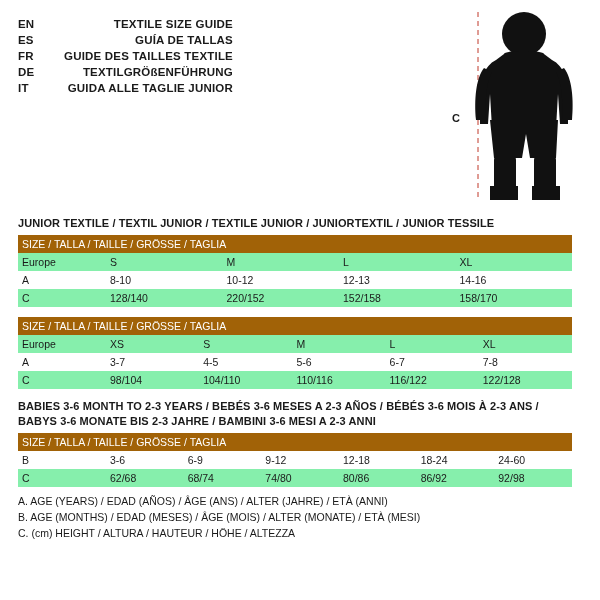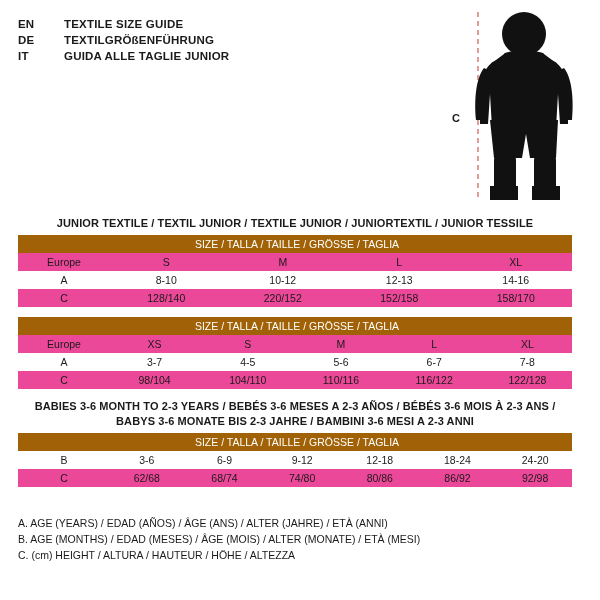--- a/index.html
+++ b/index.html
@@ -39,20 +39,21 @@
     padding: 2px 0 2px 0;
     vertical-align: top;
     white-space: nowrap;
   }
   .lang-code {
     width: 46px;
     font-weight: bold;
   }
   .lang-title {
     font-weight: bold;
+    text-align: right;
   }
 
   
   .figure-area {
     position: absolute;
     left: 450px;
     top: 8px;
     width: 140px;
     height: 196px;
   }
@@ -66,21 +67,20 @@
     left: 2px;
     top: 104px;
     font-size: 11px;
     font-weight: bold;
     color: #1a1a1a;
   }
 
   
   .section {
     margin-top: 10px;
-    text-align: center;
   }
   .section-title {
     font-size: 11px;
     font-weight: bold;
     letter-spacing: 0.1px;
     margin-bottom: 4px;
     line-height: 1.35;
   }
   table.size-table {
     border-collapse: collapse;
@@ -93,50 +93,58 @@
     vertical-align: middle;
     white-space: nowrap;
   }
   tr.head-row td {
     background: #a16207;
     color: #ffffff;
     font-weight: normal;
     font-size: 10.5px;
   }
   tr.shade td {
-    background: #ec4899;
+    background: #86efac;
   }
   tr.plain td {
     background: #ffffff;
   }
   td.rowlabel {
     width: 88px;
   }
 
   
   .footer {
-    margin-top: 28px;
+    margin-top: 6px;
     font-size: 10.5px;
     line-height: 1.55;
   }
   .footer div {
     white-space: nowrap;
   }
 </style>
 </head>
 <body>
 
 <div class="page">
 
   <div class="header">
     <table class="lang-table">
       <tbody>
         <tr>
           <td class="lang-code">EN</td>
           <td class="lang-title">TEXTILE SIZE GUIDE</td>
+        </tr>
+        <tr>
+          <td class="lang-code">ES</td>
+          <td class="lang-title">GUÍA DE TALLAS</td>
+        </tr>
+        <tr>
+          <td class="lang-code">FR</td>
+          <td class="lang-title">GUIDE DES TAILLES TEXTILE</td>
         </tr>
         <tr>
           <td class="lang-code">DE</td>
           <td class="lang-title">TEXTILGRÖßENFÜHRUNG</td>
         </tr>
         <tr>
           <td class="lang-code">IT</td>
           <td class="lang-title">GUIDA ALLE TAGLIE JUNIOR</td>
         </tr>
       </tbody>
@@ -266,21 +274,21 @@
         <tr class="head-row">
           <td colspan="7">SIZE / TALLA / TAILLE / GRÖSSE / TAGLIA</td>
         </tr>
         <tr class="plain">
           <td class="rowlabel">B</td>
           <td>3-6</td>
           <td>6-9</td>
           <td>9-12</td>
           <td>12-18</td>
           <td>18-24</td>
-          <td>24-20</td>
+          <td>24-60</td>
         </tr>
         <tr class="shade">
           <td class="rowlabel">C</td>
           <td>62/68</td>
           <td>68/74</td>
           <td>74/80</td>
           <td>80/86</td>
           <td>86/92</td>
           <td>92/98</td>
         </tr>

